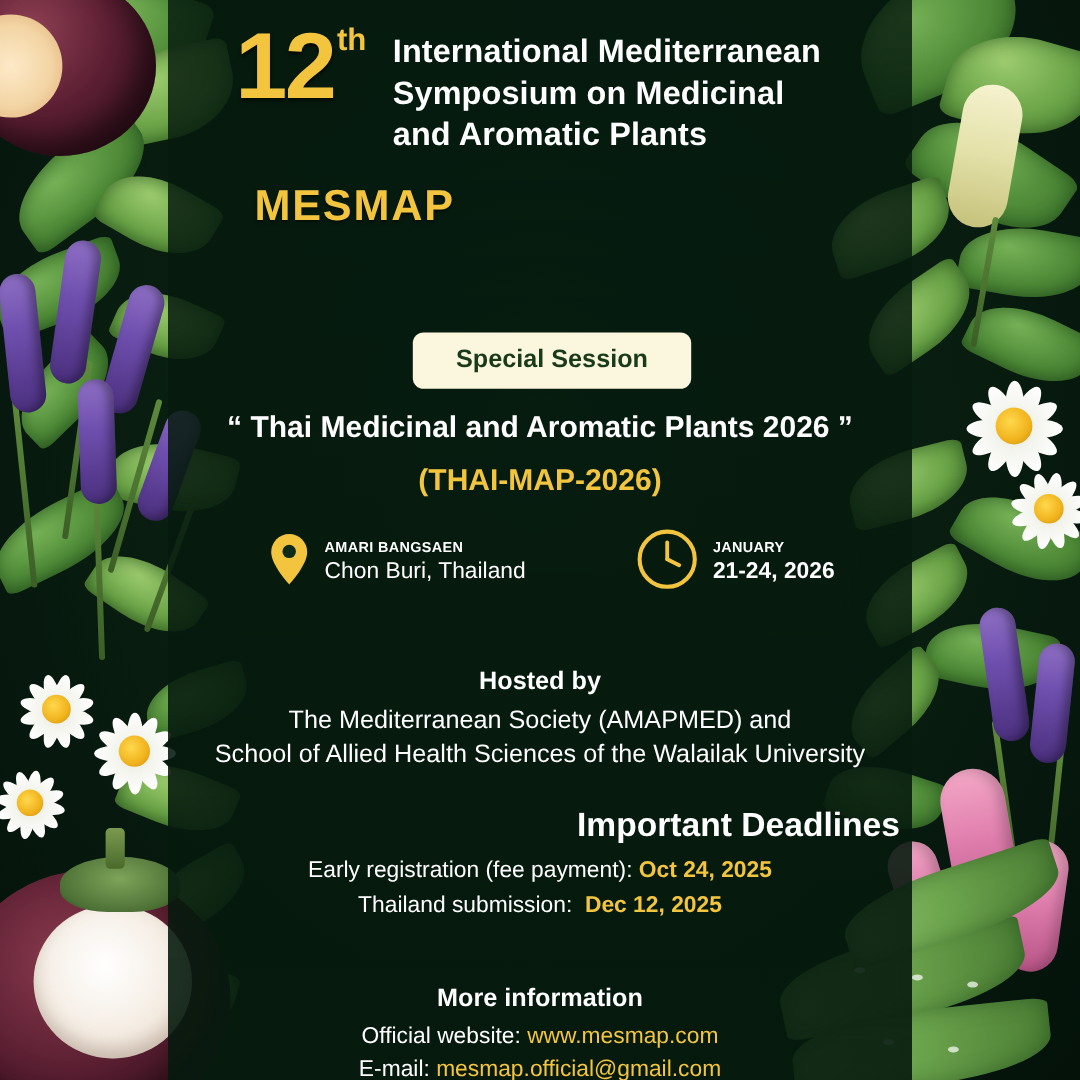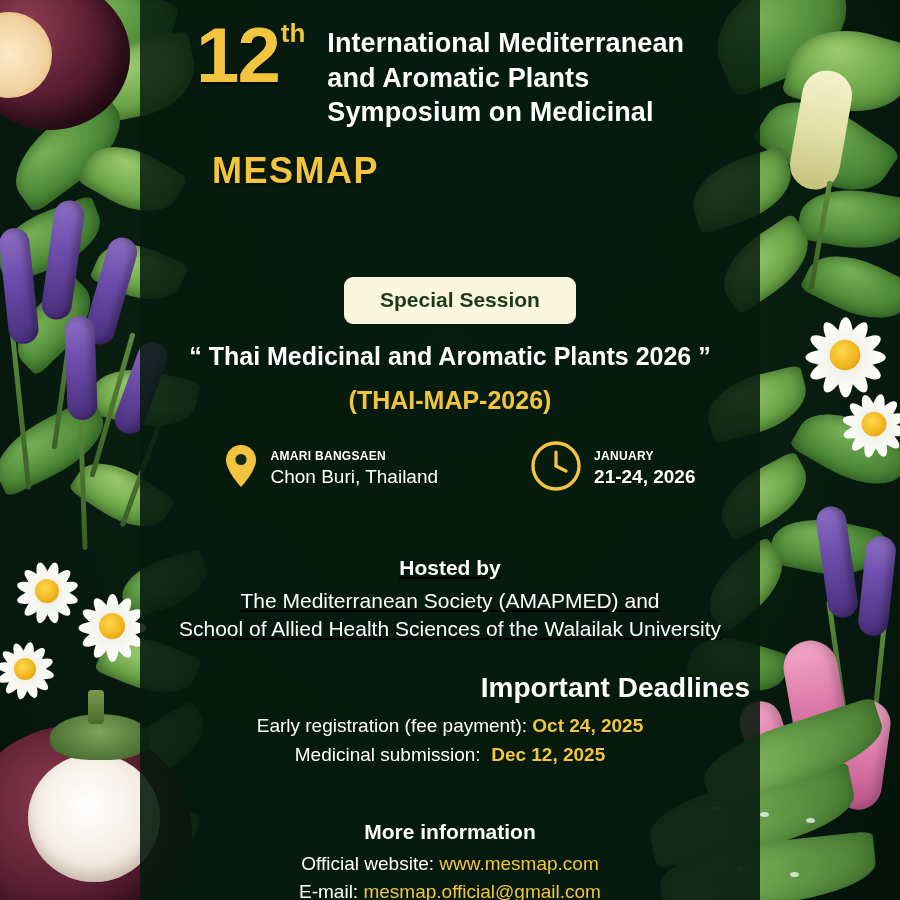--- a/index.html
+++ b/index.html
@@ -270,21 +270,20 @@
   }
   .meta-text.date .l1, .meta-text.date .l2 {
     font-weight: bold;
   }
 
   .hosted {
     position: absolute;
     left: 130px; top: 556px;
     width: 640px;
     text-align: center;
-    text-decoration: underline;
   }
   .hosted .h {
     color: #ffffff;
     font-size: 21px;
     font-weight: bold;
     margin-bottom: 7px;
   }
   .hosted .l {
     color: #ffffff;
     font-size: 21px;
@@ -490,22 +489,22 @@
     <div class="panel"></div>
   </div>
 
   <div class="content">
 
     <div class="title-row">
       <div class="num-12">12</div>
       <div class="num-th">th</div>
       <div class="title-lines">
         <div>International Mediterranean</div>
+        <div>Symposium on Medicinal</div>
         <div>and Aromatic Plants</div>
-        <div>Symposium on Medicinal</div>
       </div>
     </div>
 
     <div class="mesmap">MESMAP</div>
 
     <div class="special-session">Special Session</div>
 
     <div class="session-title">“ Thai Medicinal and Aromatic Plants 2026 ”</div>
     <div class="session-sub">(THAI-MAP-2026)</div>
 
@@ -544,21 +543,21 @@
       <div class="l">School of Allied Health Sciences of the Walailak University</div>
     </div>
 
     <div class="deadlines">
       <div class="h">Important Deadlines</div>
       <div class="dl-line">
         <span class="inline">Early registration (fee payment):</span>
         <b class="inline">Oct 24, 2025</b>
       </div>
       <div class="dl-line">
-        <span class="inline">Medicinal submission:</span>
+        <span class="inline">Thailand submission:</span>
         &nbsp;<b class="inline">Dec 12, 2025</b>
       </div>
     </div>
 
     <div class="more">
       <div class="h">More  information</div>
       <div class="l">
         <span class="inline">Official website:</span>
         <span class="val inline">www.mesmap.com</span>
       </div>

